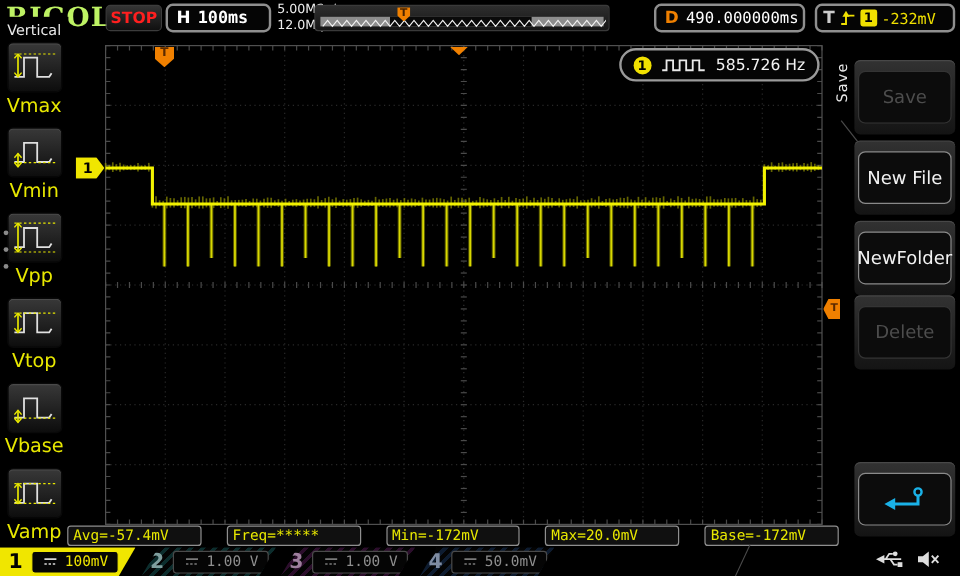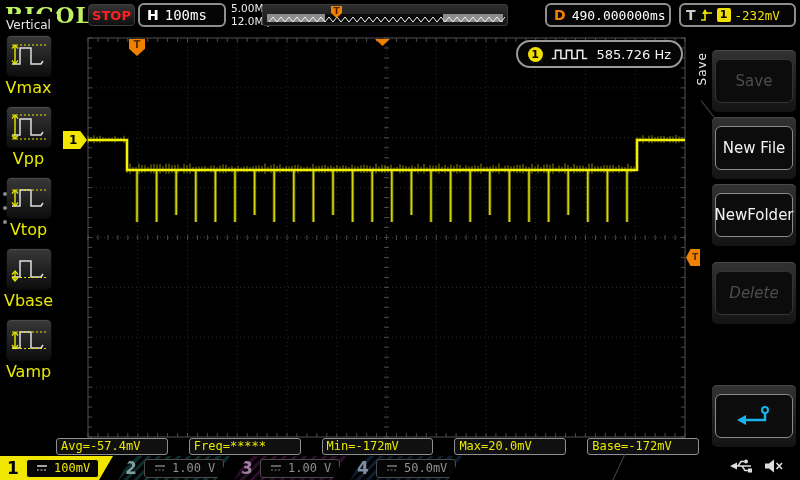--- a/index.html
+++ b/index.html
@@ -12,21 +12,21 @@
   #topbar{position:absolute;left:0;top:0;width:800px;height:30px;background:#000;}
   #logo{position:absolute;left:5px;top:2px;font-family:"DejaVu Serif",serif;font-weight:bold;
         font-size:22px;color:#bef264;letter-spacing:1px;}
   #stopbtn{position:absolute;left:88px;top:4px;width:47px;height:22px;border-radius:4px;
            background:linear-gradient(#343434,#101010);border:1px solid #3c3c3c;
            color:#ff1f1f;font-weight:bold;font-size:13px;text-align:center;line-height:21px;}
   .tb-box{position:absolute;top:3px;height:24px;border:2px solid #8f8f8f;border-radius:6px;
           background:#050505;display:flex;align-items:center;padding:0 7px;gap:6px;}
   #hbox{left:138px;width:88px;}
   #hbox .lbl{font-weight:bold;font-size:14px;color:#fff;}
-  #hbox .val{font-size:14px;color:#fff;}
+  #hbox .val{font-size:14px;color:#fff;font-weight:bold;}
   #rate{position:absolute;left:231px;top:2px;font-size:10.5px;line-height:13px;color:#eee;}
   #preview{position:absolute;left:262px;top:4px;width:246px;height:22px;border-radius:3px;
            background:linear-gradient(#2e2e2e,#151515);border:1px solid #3a3a3a;}
   #pv-inner{position:absolute;left:4px;right:4px;top:9px;bottom:3px;background:#8d8d8d;}
   #pv-win{position:absolute;left:58px;top:0;width:118px;height:100%;background:#0a0a0a;}
   #pv-svg{position:absolute;left:0;top:0;}
   #pv-t{position:absolute;left:68px;top:1px;width:11px;height:12px;background:#f08000;
         color:#4a2400;font-size:9px;font-weight:bold;text-align:center;line-height:10px;
         clip-path:polygon(0 0,100% 0,100% 58%,50% 100%,0 58%);}
   #dbox{left:545px;width:126px;}
@@ -145,20 +145,32 @@
           <div class="vicon">
             <svg width="42" height="32" viewBox="0 0 42 32">
               <path d="M4 24 H12 V8 H23 V24 H33 L35 21" fill="none" stroke="#e0e0e0" stroke-width="1.5"></path>
               <line x1="4" y1="5" x2="38" y2="5" stroke="#e8e800" stroke-dasharray="2,2" stroke-width="1"></line>
               <line x1="7" y1="5" x2="7" y2="24" stroke="#e8e800" stroke-width="1.4"></line>
     <path d="M4 8.5 L7 5 L10 8.5" fill="none" stroke="#e8e800" stroke-width="1.2"></path>
     <path d="M4 20.5 L7 24 L10 20.5" fill="none" stroke="#e8e800" stroke-width="1.2"></path>
             </svg>
           </div>
                <div class="vlabel">Vmax</div>
+        </div>
+        <div class="vitem">
+          <div class="vicon">
+            <svg width="42" height="32" viewBox="0 0 42 32">
+              <path d="M4 24 H12 V8 H23 V24 H33 L35 21" fill="none" stroke="#e0e0e0" stroke-width="1.5"></path>
+              <line x1="4" y1="24.5" x2="38" y2="24.5" stroke="#e8e800" stroke-dasharray="2,2" stroke-width="1"></line>
+              <line x1="7" y1="17" x2="7" y2="28" stroke="#e8e800" stroke-width="1.4"></line>
+    <path d="M4 20.5 L7 17 L10 20.5" fill="none" stroke="#e8e800" stroke-width="1.2"></path>
+    <path d="M4 24.5 L7 28 L10 24.5" fill="none" stroke="#e8e800" stroke-width="1.2"></path>
+            </svg>
+          </div>
+               <div class="vlabel">Vmin</div>
         </div>
         <div class="vitem">
           <div class="vicon">
             <svg width="42" height="32" viewBox="0 0 42 32">
               <path d="M4 24 H12 V8 H23 V24 H33 L35 21" fill="none" stroke="#e0e0e0" stroke-width="1.5"></path>
               <line x1="4" y1="4" x2="38" y2="4" stroke="#e8e800" stroke-dasharray="2,2" stroke-width="1"></line>
               <line x1="4" y1="28" x2="38" y2="28" stroke="#e8e800" stroke-dasharray="2,2" stroke-width="1"></line>
               <line x1="7" y1="4" x2="7" y2="28" stroke="#e8e800" stroke-width="1.4"></line>
     <path d="M4 7.5 L7 4 L10 7.5" fill="none" stroke="#e8e800" stroke-width="1.2"></path>
     <path d="M4 24.5 L7 28 L10 24.5" fill="none" stroke="#e8e800" stroke-width="1.2"></path>
@@ -808,21 +820,21 @@
     <div id="rslots">
         <div class="rslot" style="top: 20px;">
           <div class="rbtn dis">Save</div>
         </div>
         <div class="rslot" style="top: 87px;">
           <div class="rbtn">New File</div>
         </div>
         <div class="rslot" style="top: 154px;">
           <div class="rbtn">NewFolder</div>
         </div>
-        <div class="rslot" style="top: 232px; font-style: italic;">
+        <div class="rslot" style="top: 216px;">
           <div class="rbtn dis">Delete</div>
         </div>
         <div class="rslot" style="top: 355px;">
           <div class="rbtn">
             <svg width="44" height="26" viewBox="0 0 44 26">
       <circle cx="33" cy="7" r="3" fill="none" stroke="#1ab2e8" stroke-width="2"></circle>
       <path d="M33 10 V17 H13" fill="none" stroke="#1ab2e8" stroke-width="2.5"></path>
       <path d="M14 12 L5 17 L14 22 Z" fill="#1ab2e8"></path>
             </svg>
           </div>

